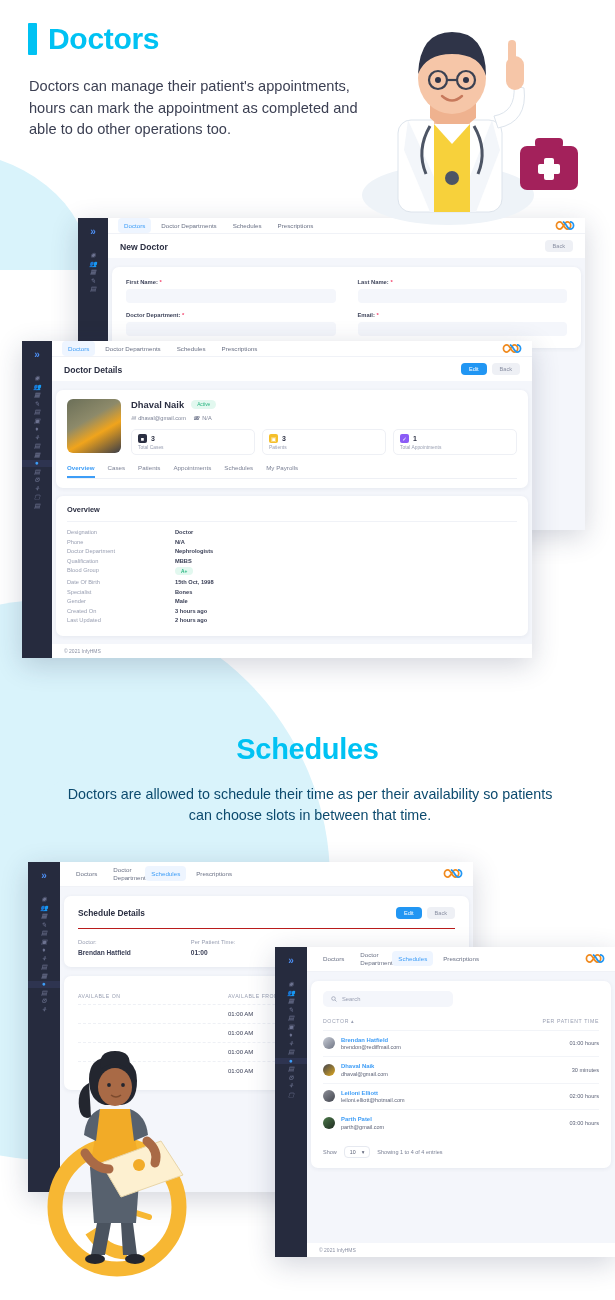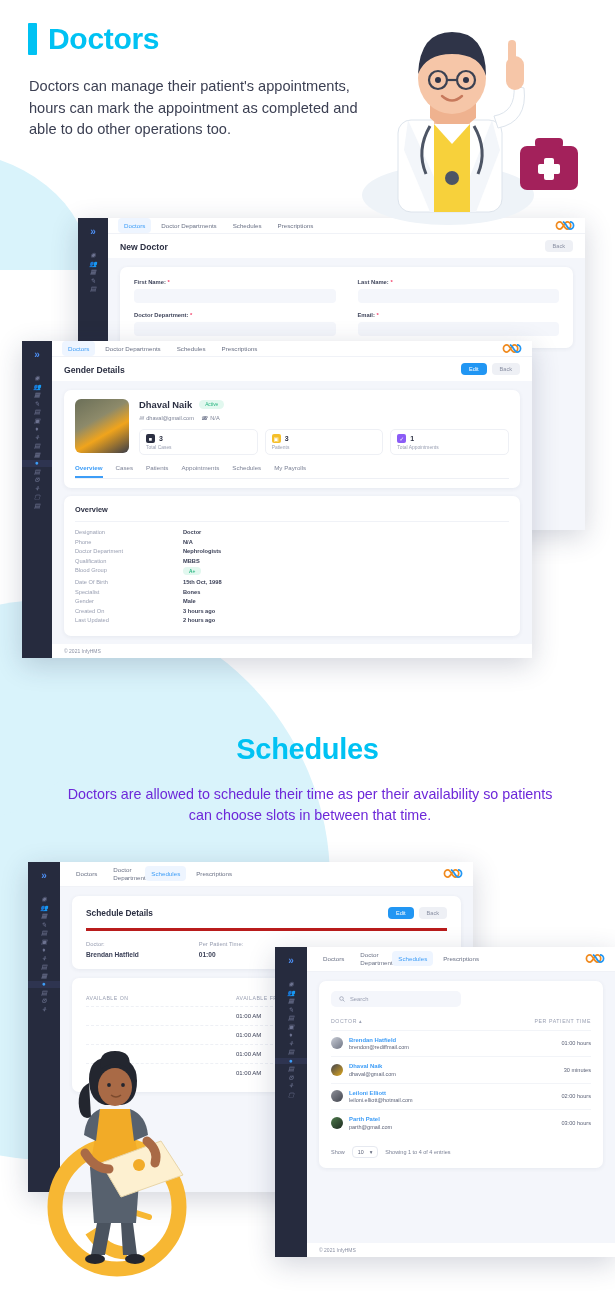--- a/index.html
+++ b/index.html
@@ -31,21 +31,21 @@
   .head-bar { width: 9px; height: 32px; background: #00c2f3; border-radius: 1px; }
   .head-title { font-size: 30px; font-weight: 700; color: #00c2f3; letter-spacing: -0.3px; }
   #doctors-desc {
     position: absolute; left: 29px; top: 76px; width: 330px; z-index: 5;
     font-size: 14.6px; line-height: 21.5px; color: #3b3f52;
   }
   #schedules-head { left: 0; top: 733px; width: 615px; text-align: center; }
   #schedules-head .head-title { font-size: 29px; }
   #schedules-desc {
     position: absolute; left: 60px; top: 784px; width: 500px; z-index: 5;
-    text-align: center; font-size: 14.3px; line-height: 21px; color: #6d28d9;
+    text-align: center; font-size: 14.3px; line-height: 21px; color: #0c4a6e;
   }
 
   
   .win {
     position: absolute; background: #fff; overflow: hidden;
     box-shadow: 0 7px 26px rgba(35,45,80,.20);
     display: flex; z-index: 10;
   }
   .sidebar { background: #262b3e; flex: none; display: flex; flex-direction: column; align-items: center; }
   .sb-top { height: 26px; display: flex; align-items: center; justify-content: center; width: 100%; }
@@ -73,21 +73,21 @@
   .pagebar {
     background: #fff; display: flex; align-items: flex-end; justify-content: space-between;
     padding: 6px 12px; flex: none;
   }
   .pagetitle { font-size: 8.6px; font-weight: 700; color: #2b2f42; }
   .btnrow { display: flex; gap: 5px; }
   .btn { font-size: 5.6px; padding: 3px 8px; border-radius: 4px; border: none; }
   .btn-primary { background: #2196f3; color: #fff; }
   .btn-light { background: #eef0f5; color: #8a90a3; }
 
-  .content { flex: 1; padding: 9px 12px; overflow: hidden; }
+  .content { flex: 1; padding: 9px 4px; overflow: hidden; }
   .card { background: #fff; border-radius: 7px; box-shadow: 0 1px 4px rgba(40,50,90,.07); }
   .footer { font-size: 5px; color: #8a90a3; padding: 4px 12px; background: #fff; flex: none; }
 
   
   #win-new-doctor { left: 78px; top: 218px; width: 507px; height: 312px; }
   #win-new-doctor .sidebar { width: 30px; }
   .form-card { padding: 12px 14px; }
   .form-grid { display: grid; grid-template-columns: 1fr 1fr; gap: 9px 22px; }
   .flabel { font-size: 5.8px; font-weight: 700; color: #40465c; margin-bottom: 4px; }
   .flabel .req { color: #f4436c; }
@@ -334,21 +334,21 @@
       <div class="tab active">Doctors</div>
       <div class="tab">Doctor Departments</div>
       <div class="tab">Schedules</div>
       <div class="tab">Prescriptions</div>
       <svg class="logo" viewBox="0 0 28 14" width="20" height="11">
         <path d="M7 2a5 5 0 100 10c4 0 6-10 10-10a5 5 0 110 10c-4 0-6-10-10-10" fill="none" stroke="#f08a1e" stroke-width="2.4"></path>
         <path d="M21 2a5 5 0 110 10c-4 0-6-10-10-10" fill="none" stroke="#2196f3" stroke-width="2.4"></path>
       </svg>
     </div>
     <div class="pagebar">
-      <div class="pagetitle">Gender Details</div>
+      <div class="pagetitle">Doctor Details</div>
       <div class="btnrow">
         <button class="btn btn-primary">Edit</button>
         <button class="btn btn-light">Back</button>
       </div>
     </div>
     <div class="content">
       <div class="card prof-card">
         <div class="prof-top">
           <div class="avatar-lg"></div>
           <div class="prof-right">
@@ -513,21 +513,21 @@
       <div class="tab" style="max-width:34px;white-space:normal;line-height:1.25">Doctor Departments</div>
       <div class="tab active">Schedules</div>
       <div class="tab">Prescriptions</div>
       <svg class="logo" viewBox="0 0 28 14" width="20" height="11">
         <path d="M7 2a5 5 0 100 10c4 0 6-10 10-10a5 5 0 110 10c-4 0-6-10-10-10" fill="none" stroke="#f08a1e" stroke-width="2.4"></path>
         <path d="M21 2a5 5 0 110 10c-4 0-6-10-10-10" fill="none" stroke="#2196f3" stroke-width="2.4"></path>
       </svg>
     </div>
     <div class="content">
       <div class="card sd-card">
-        <div style="display:flex;align-items:center;justify-content:space-between;padding-bottom:9px;border-bottom:3px solid #b91c1c">
+        <div style="display:flex;align-items:center;justify-content:space-between;padding-bottom:9px;border-bottom:1px solid #b91c1c">
           <div style="font-size:8.4px;font-weight:700">Schedule Details</div>
           <div class="btnrow">
             <button class="btn btn-primary">Edit</button>
             <button class="btn btn-light">Back</button>
           </div>
         </div>
         <div class="sd-grid">
           <div>
             <div class="sd-key">Doctor:</div>
             <div class="sd-val">Brendan Hatfield</div>

